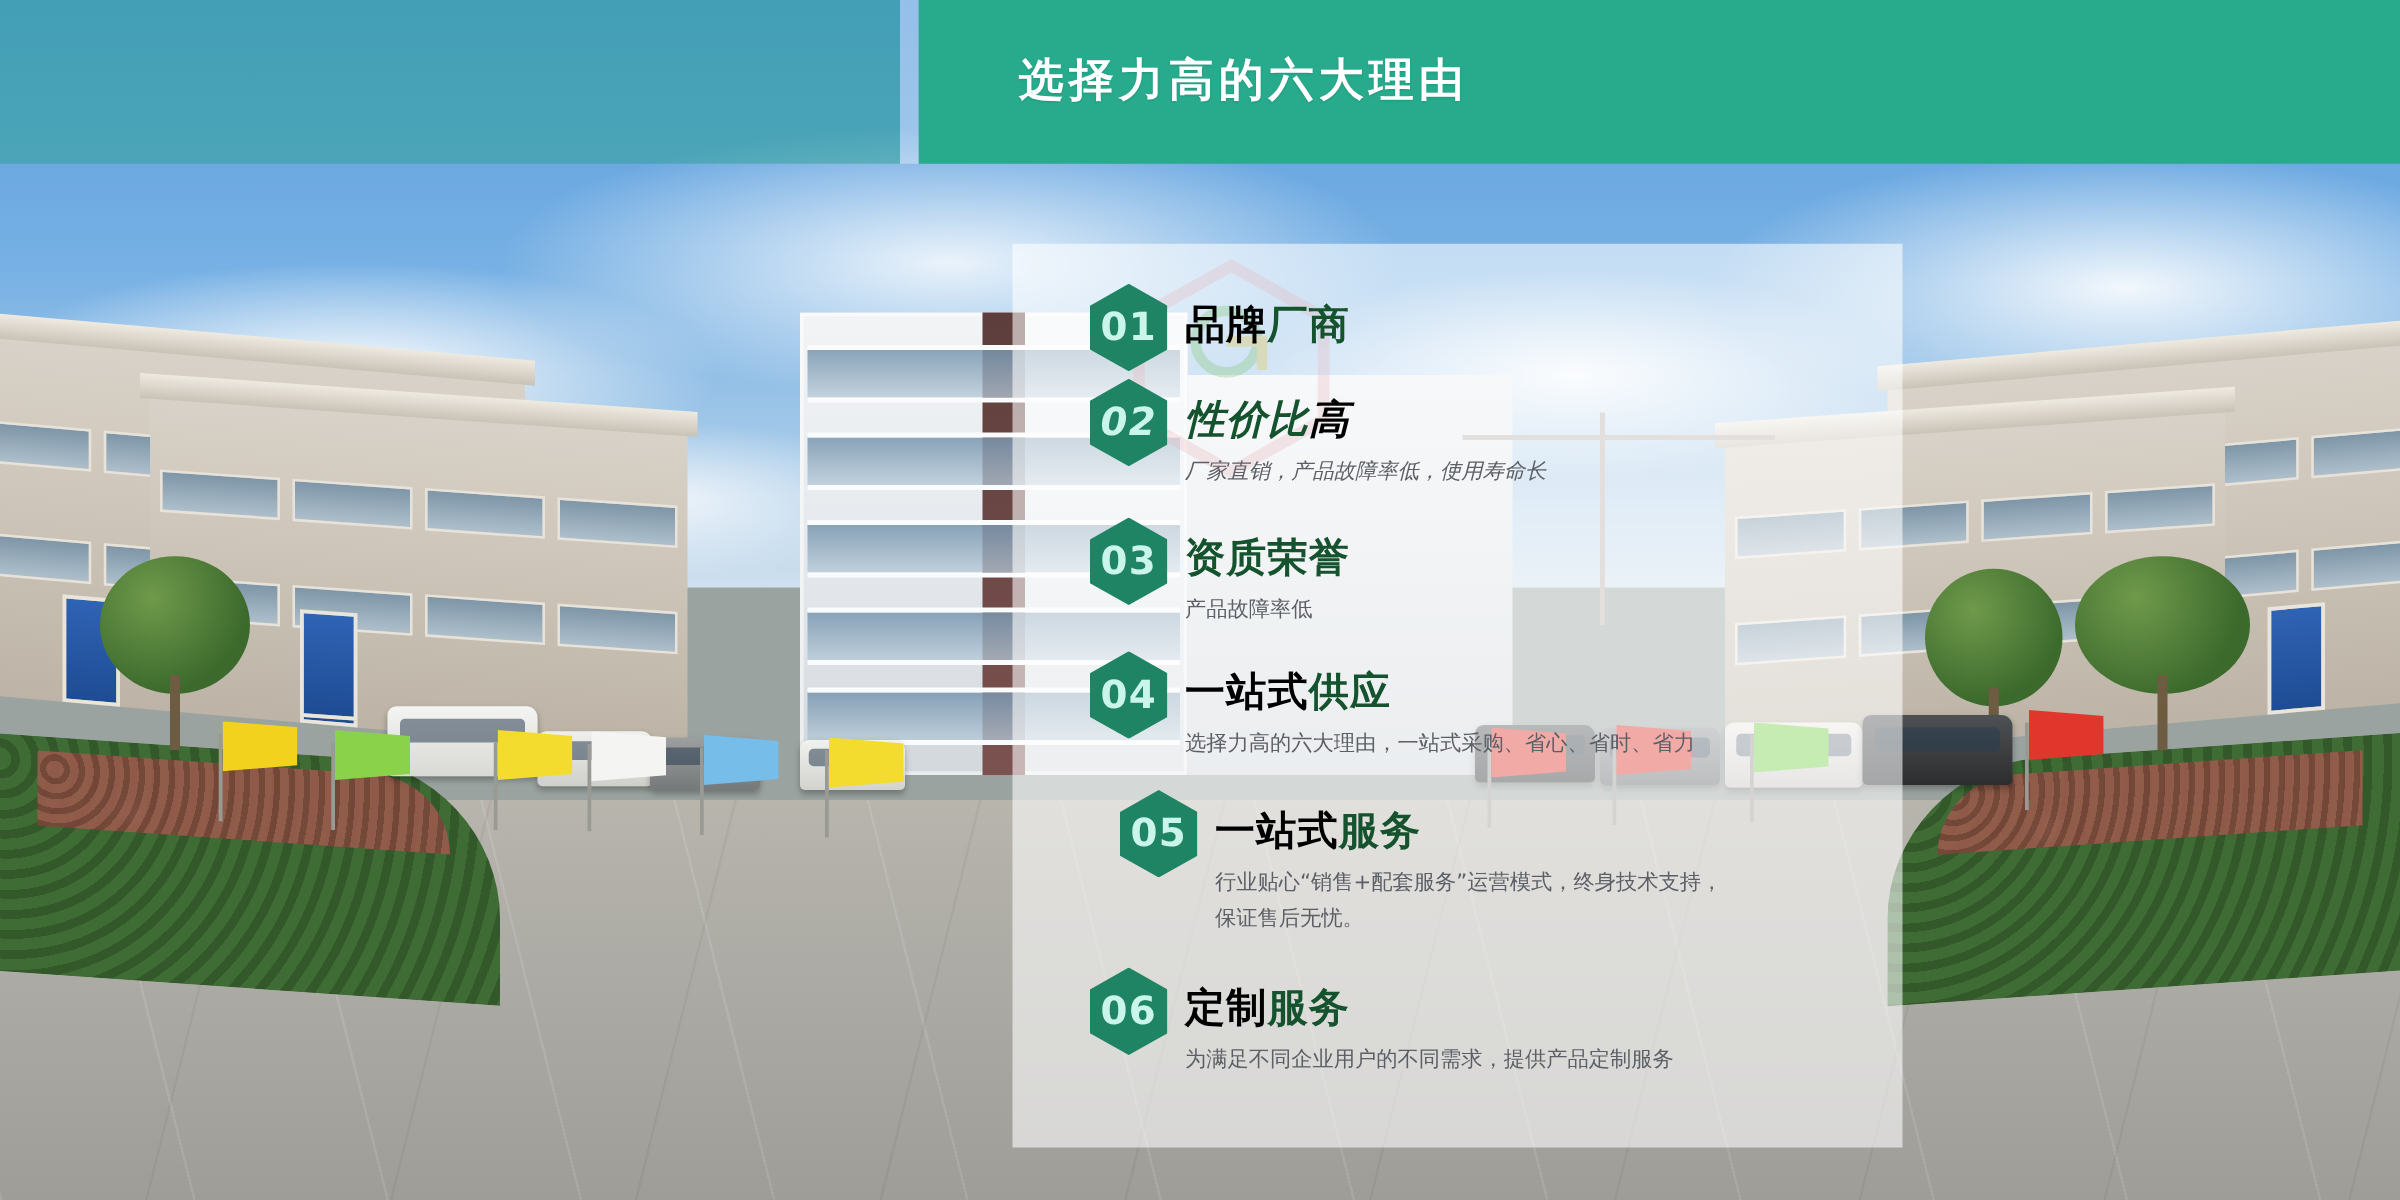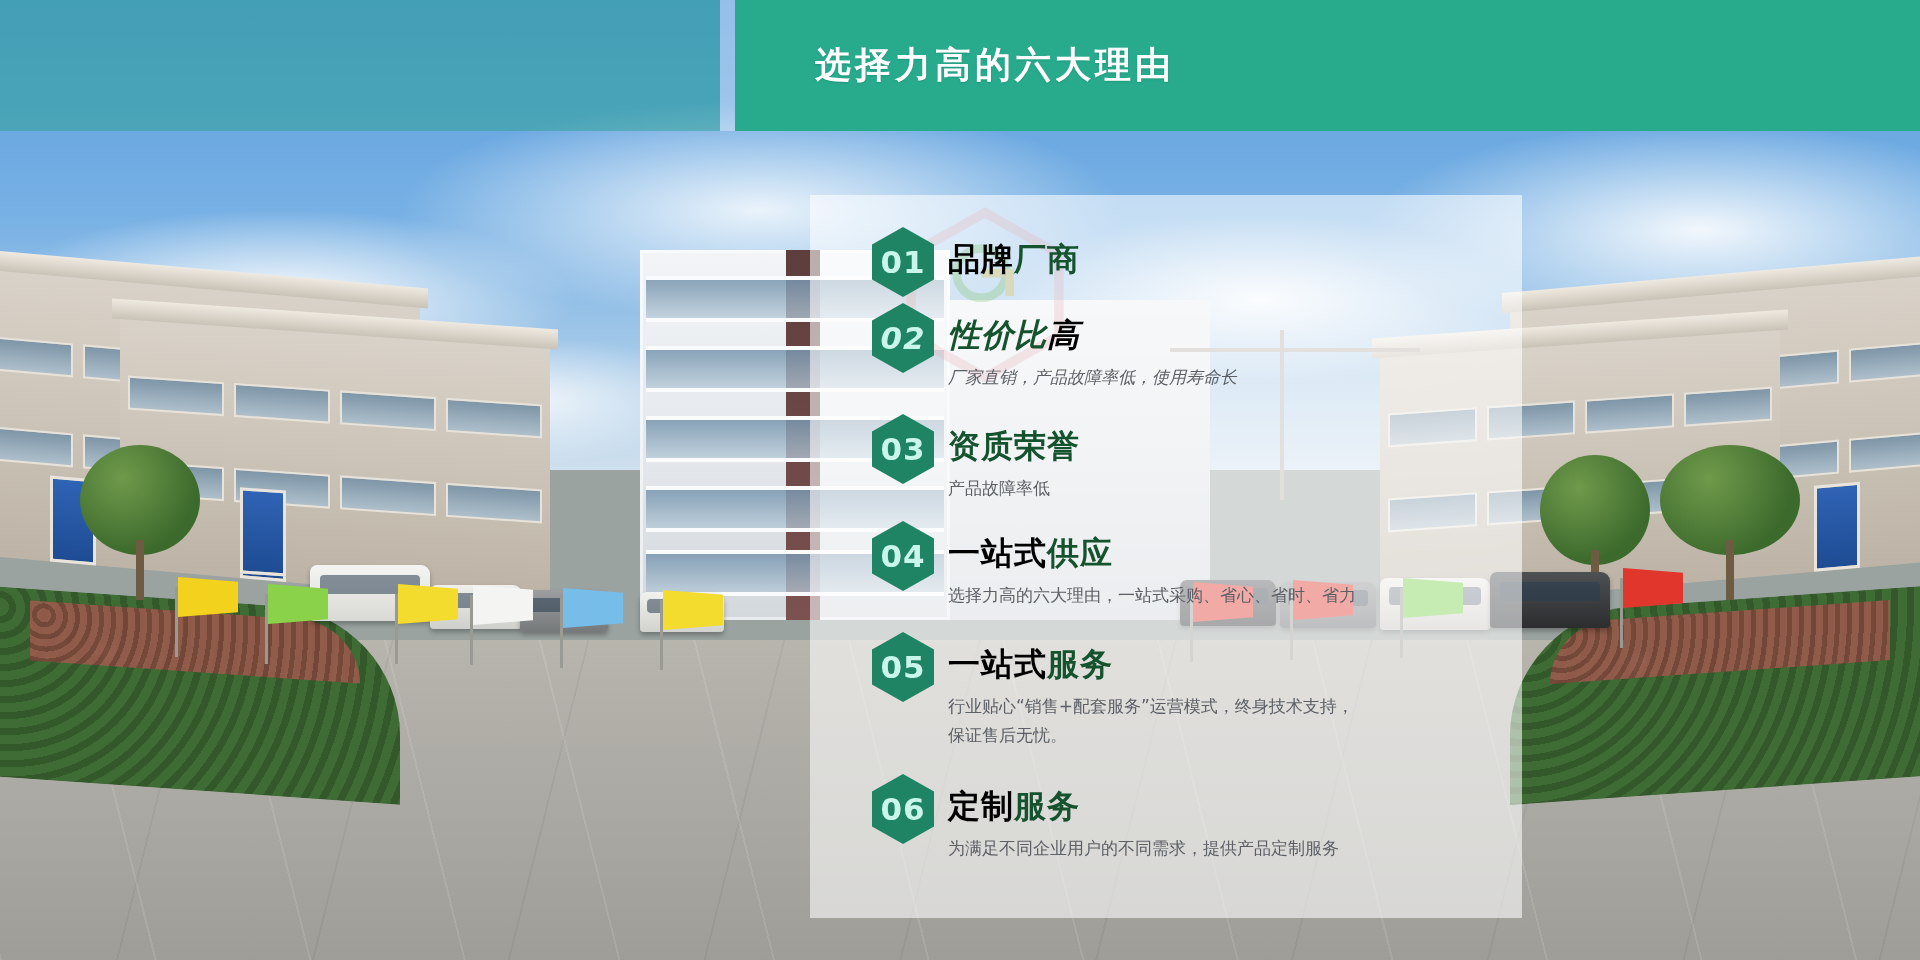--- a/index.html
+++ b/index.html
@@ -170,21 +170,21 @@
     font-size:17px; line-height:29px; color:#5c6066;
     font-family:"DejaVu Sans","Liberation Sans",sans-serif;
     padding-top:6px; white-space:pre-line;
   }
 
   
   #it0{ margin-top:4px; }
   #it1{ margin-top:22px;font-style:italic; }
   #it2{ margin-top:22px; }
   #it3{ margin-top:18px; }
-  #it4{ margin-top:22px; }
+  #it4{ margin-top:22px;margin-left:24px; }
   #it5{ margin-top:24px; }
 
   
   .watermark{
     position:absolute; left:80px; top:10px; width:190px; height:180px;
     opacity:.30; pointer-events:none;
   }
 </style>
 </head>
 <body>

